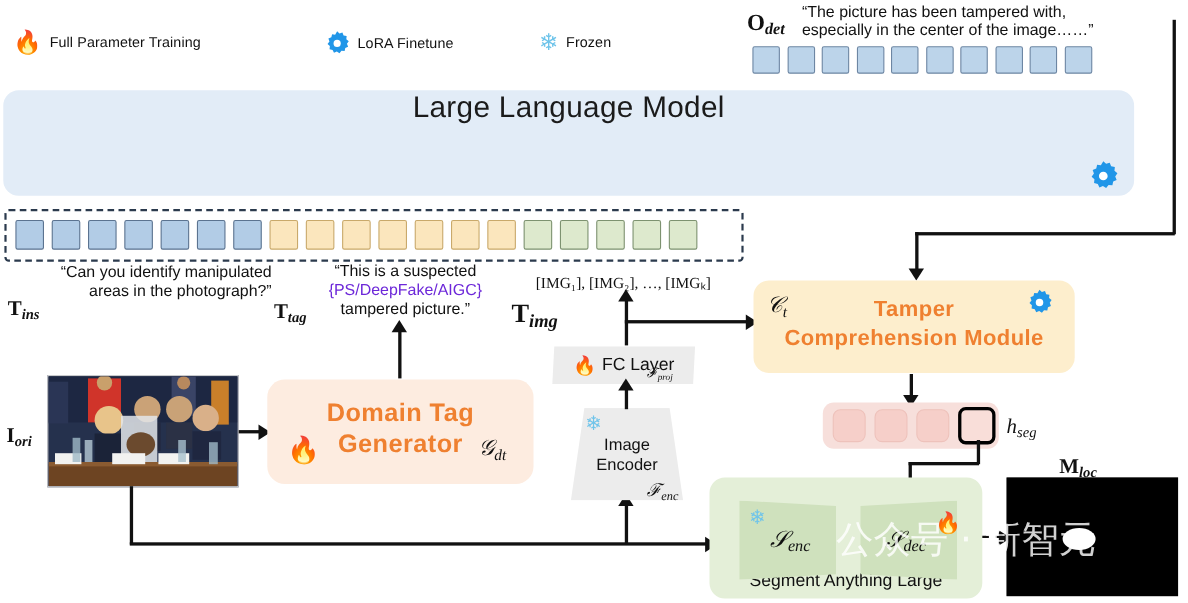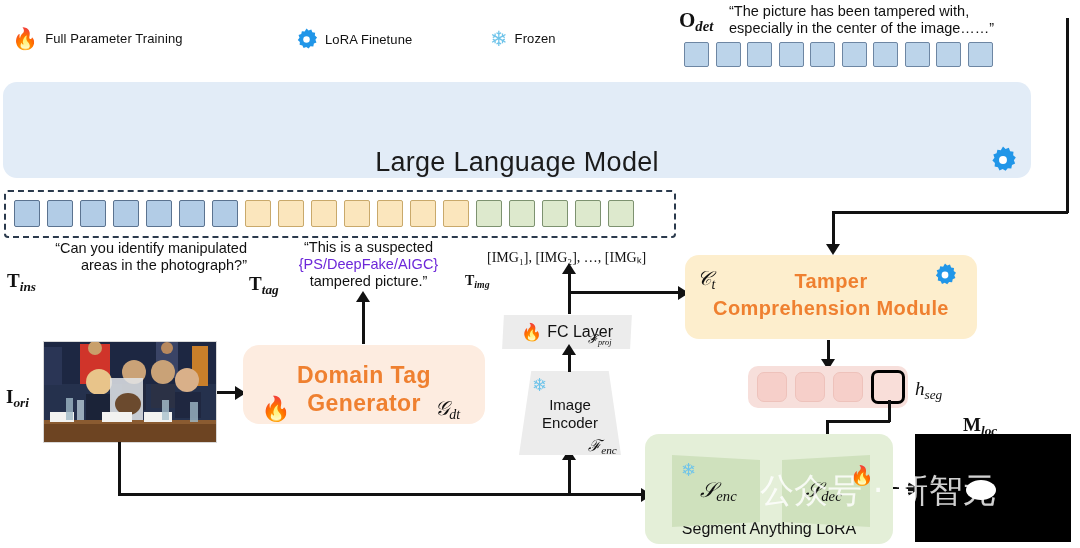--- a/index.html
+++ b/index.html
@@ -20,27 +20,27 @@
 
   
   .tok{box-sizing:border-box;border-radius:2px;}
   .tok-blue{background:#b2cce6;border:1.6px solid #5b7390;}
   .tok-yel{background:#fbe6bd;border:1.6px solid #c9a96b;}
   .tok-grn{background:#dde9cd;border:1.6px solid #7d9270;}
   .tok-out{background:#bcd4ea;border:1.6px solid #6d86a3;}
 
   
   #llm{left:3px;top:82px;width:1028px;height:96px;background:#e2ecf7;
-       border-radius:14px;display:flex;align-items:flex-end;justify-content:center;}
+       border-radius:14px;display:flex;align-items:flex-start;justify-content:center;}
   #llm-label{font-size:27px;color:#1b1b1b;letter-spacing:.3px;}
 
   #dashrow{left:4px;top:190px;width:668px;height:44px;
            border:2.5px dashed #2b3a4d;border-radius:4px;}
 
-  #dtg{left:243px;top:345px;width:242px;height:79px;background:#fdece0;
+  #dtg{left:243px;top:345px;width:242px;height:95px;background:#fdece0;
        border-radius:16px;}
   .orange-title{color:#ef8030;font-weight:bold;letter-spacing:.4px;text-align:center;}
 
   #tcm{left:685px;top:255px;width:292px;height:84px;background:#fdeecd;
        border-radius:14px;}
 
   #fc{left:503px;top:315px;width:128px;height:34px;background:#ececec;
       transform:skewX(-3deg);}
   #fc-inner{left:503px;top:315px;width:128px;height:34px;
             display:flex;align-items:center;justify-content:center;gap:5px;}
@@ -176,21 +176,21 @@
 
 <div class="abs ser mb" style="left:249px;top:273px;font-size:19px;">
   <span>T</span><span class="sub">tag</span>
 </div>
 <div class="abs" style="left:286px;top:239px;width:165px;text-align:center;font-size:14.5px;line-height:17px;">
   <div>“This is a suspected</div>
   <div style="color:#6d28d9;">{PS/DeepFake/AIGC}</div>
   <div>tampered picture.”</div>
 </div>
 
-<div class="abs ser mb" style="left:465px;top:273px;font-size:14px;">
+<div class="abs ser mb" style="left:465px;top:273px;font-size:24px;">
   <span>T</span><span class="sub">img</span>
 </div>
 <div class="abs ser" style="left:487px;top:247px;font-size:14px;">[IMG₁], [IMG₂], …, [IMGₖ]</div>
 
 <div class="abs ser mb" style="left:6px;top:386px;font-size:19px;">
   <span>I</span><span class="sub">ori</span>
 </div>
 <div class="abs" id="iori">
   <svg width="172" height="100" viewBox="0 0 172 100">
     <rect width="172" height="100" fill="#25314d"></rect>
@@ -302,21 +302,21 @@
 <div class="abs ser" style="left:915px;top:378px;font-size:19px;font-style:italic;">
   <span>h</span><span class="sub">seg</span>
 </div>
 
 <div class="ln abs" style="left:888px;top:400px;width:2.6px;height:22px;"></div>
 <div class="ln abs" style="left:826px;top:420px;width:64px;height:2.6px;"></div>
 <div class="ln abs" style="left:826px;top:420px;width:2.6px;height:36px;"></div>
 <div class="ah ah-down abs" style="left:820px;top:454px;"></div>
 
 <div class="abs" id="sam">
-  <div class="abs" id="sam-caption">Segment Anything LoRA</div>
+  <div class="abs" id="sam-caption">Segment Anything Large</div>
 </div>
 <div class="abs trap-r" id="senc"></div>
 <span class="abs snow" style="left:681px;top:459px;font-size:18px;">❄</span>
 <span class="abs ser" style="left:700px;top:478px;font-size:21px;font-style:italic;">
   <span>𝒮</span><span class="sub">enc</span>
 </span>
 <div class="abs trap-r" id="sdec"></div>
 <span class="abs flame" style="left:850px;top:464px;font-size:19px;">🔥</span>
 <span class="abs ser" style="left:805px;top:478px;font-size:21px;font-style:italic;">
   <span>𝒮</span><span class="sub">dec</span>

